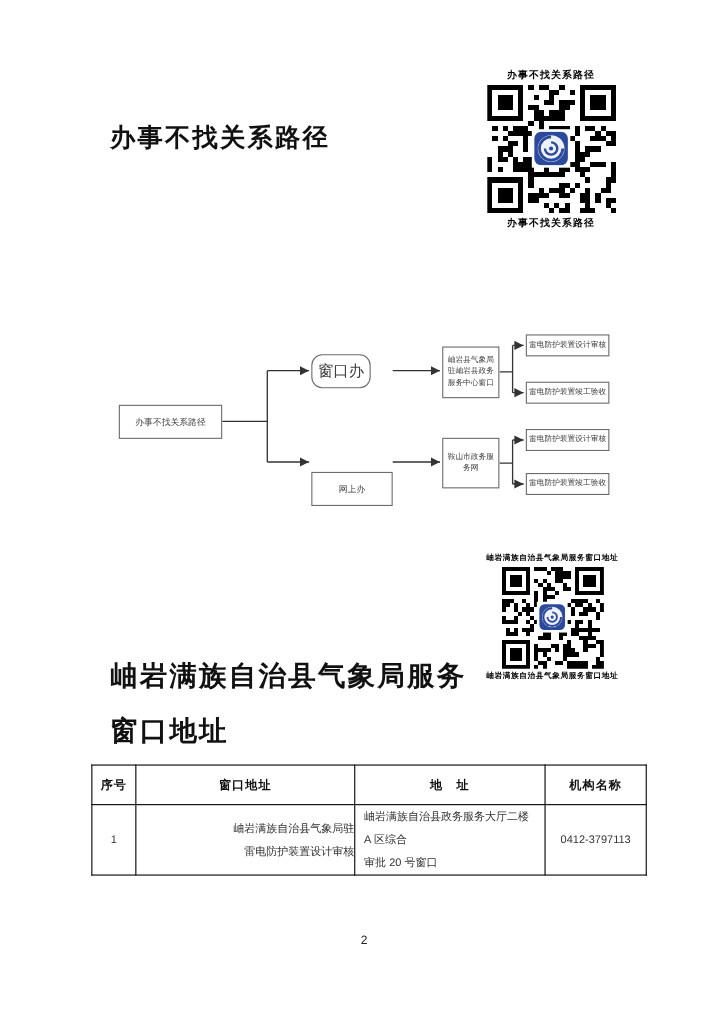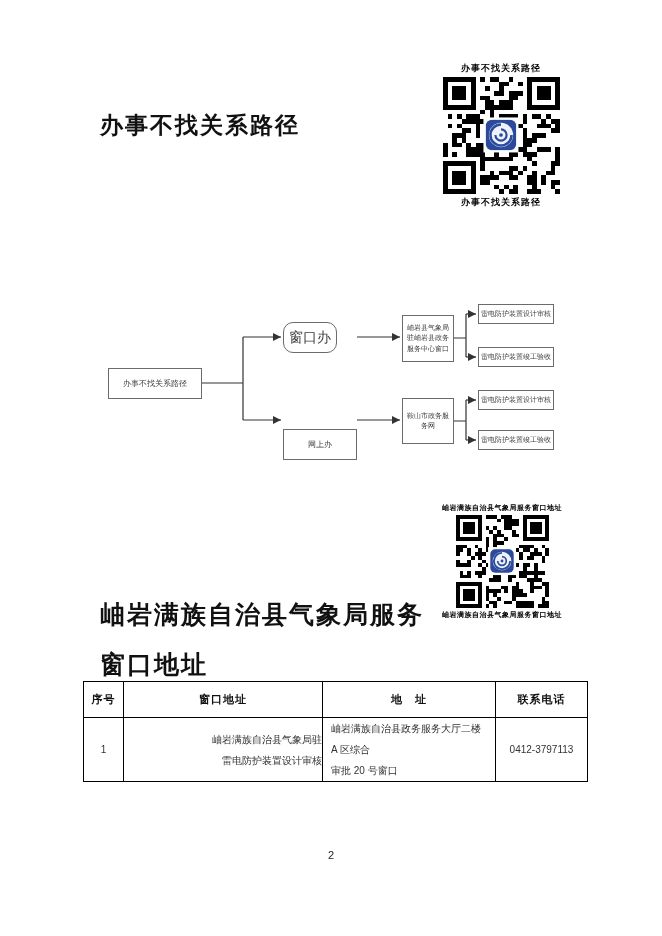--- a/index.html
+++ b/index.html
@@ -42,21 +42,21 @@
   .fb-root  { left:108px; top:368px; width:94px; height:31px; font-size:8px; }
   .fb-ch-t  { left:283px; top:322px; width:54px; height:31px; font-size:14px;border-radius:10px; }
   .fb-ch-b  { left:283px; top:405px; width:74px; height:31px; font-size:8px;margin-top:24px; }
   .fb-ve-t  { left:402px; top:315px; width:52px; height:47px; font-size:7px; padding:2px; }
   .fb-ve-b  { left:402px; top:398px; width:52px; height:46px; font-size:7px; padding:2px; }
   .fb-svc   { left:478px; width:76px; height:20px; font-size:7px; white-space:nowrap; }
   .fb-svc1  { top:304px; } .fb-svc2 { top:347px; } .fb-svc3 { top:390px; } .fb-svc4 { top:430px; }
   .connectors { position:absolute; left:0; top:0; width:662px; height:936px; pointer-events:none; }
   
   .info-table {
-    position:absolute; left:83px; top:681px; width:504px;
+    position:absolute; left:83px; top:695px; width:504px;
     border-collapse:collapse; table-layout:fixed;
   }
   .info-table th, .info-table td { border:1px solid #000; background:#fff; }
   .info-table th { height:36px; font-size:11px; font-weight:bold; text-align:center; color:#111; letter-spacing:1px; }
   .info-table td { height:58px; font-size:10px; color:#333; vertical-align:middle;margin-left:28px; }
   .col-no   { width:40px; }
   .col-org  { width:199px; }
   .col-addr { width:173px; }
   .col-tel  { width:92px; }
   .cell-center { text-align:center; }
@@ -509,21 +509,21 @@
       <col class="col-no">
         <col class="col-org">
         <col class="col-addr">
         <col class="col-tel">
     </colgroup>
     <thead>
       <tr>
         <th>序号</th>
         <th>窗口地址</th>
         <th>地　址</th>
-        <th>联系电话</th>
+        <th>机构名称</th>
       </tr>
     </thead>
     <tbody>
       <tr>
         <td class="cell-center">1</td>
         <td class="cell-org">
           <div>岫岩满族自治县气象局驻</div>
           <div>雷电防护装置设计审核</div>
         </td>
         <td class="cell-addr">

